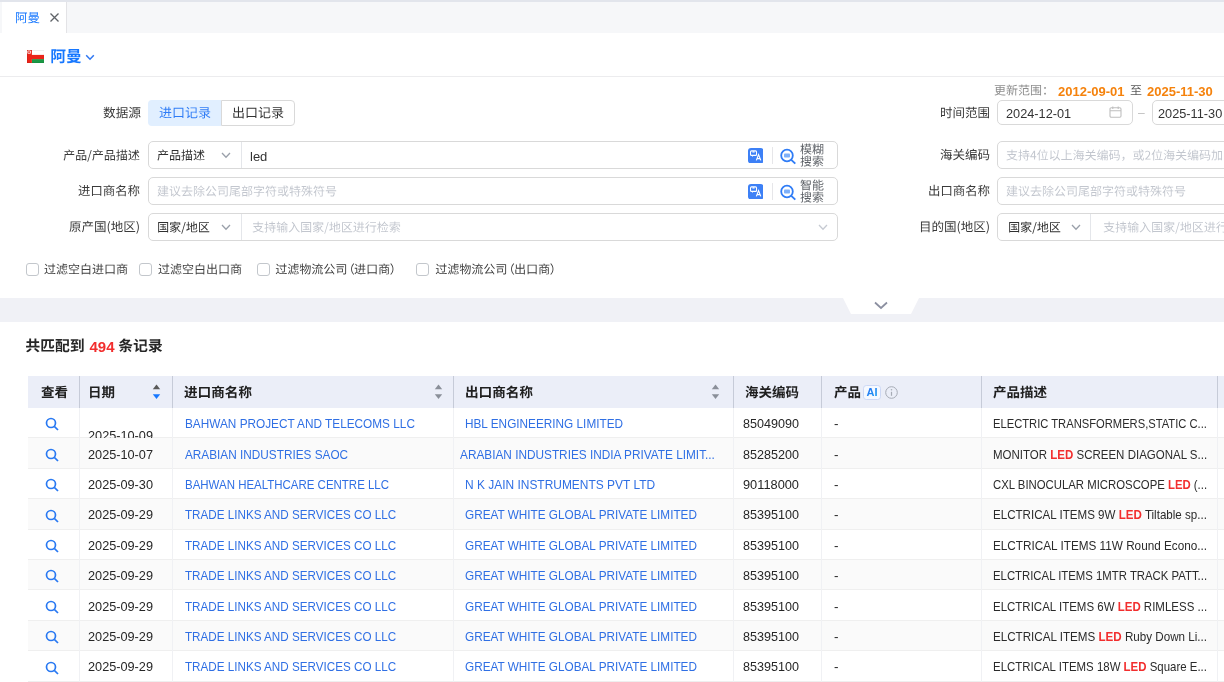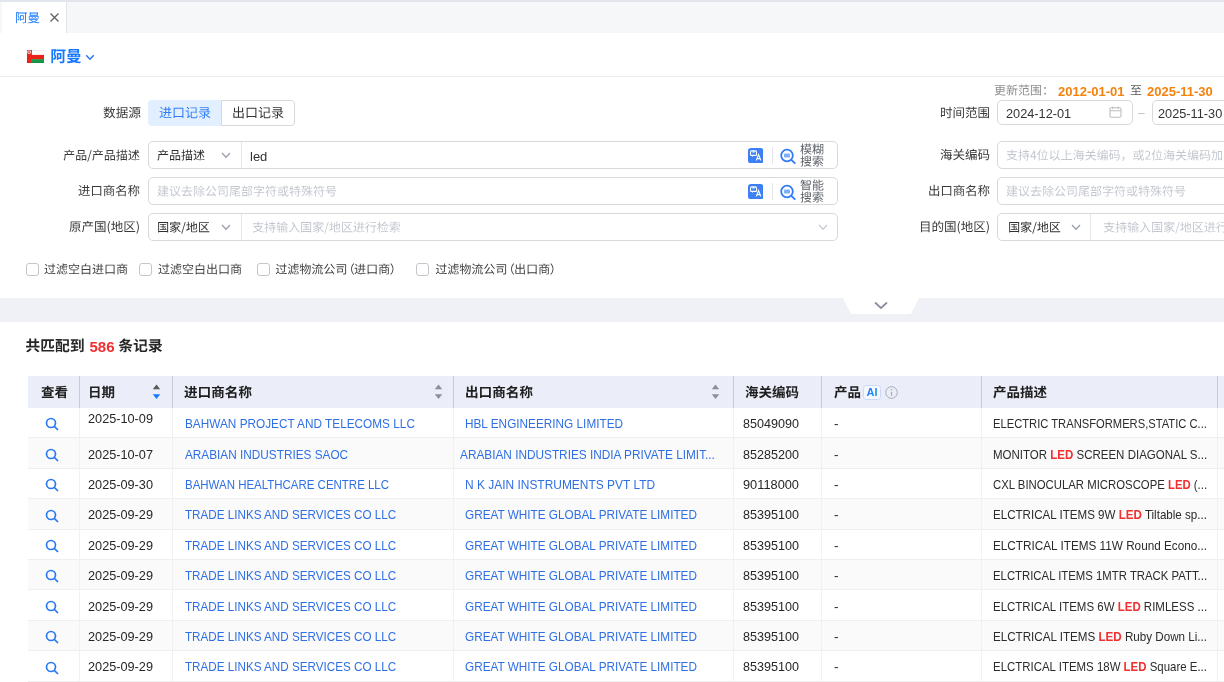--- a/index.html
+++ b/index.html
@@ -170,21 +170,21 @@
   </div>
 <div style="position:absolute;left:994.0px;top:83.5px;line-height:0">
     <svg class="cn" width="60" height="13" viewBox="0 0 60.0 13.0" fill="#8c8c8c">
       <use href="#gR66F4" transform="translate(0.0 10.6) scale(0.01200)"></use>
       <use href="#gR65B0" transform="translate(12.0 10.6) scale(0.01200)"></use>
       <use href="#gR8303" transform="translate(24.0 10.6) scale(0.01200)"></use>
       <use href="#gR56F4" transform="translate(36.0 10.6) scale(0.01200)"></use>
       <use href="#gRFF1A" transform="translate(48.0 10.6) scale(0.01200)"></use>
     </svg>
   </div>
-<div style="position:absolute;left:1058px;top:90.5px;transform:translateY(-50%);line-height:normal;white-space:nowrap"><span style="font-family:Liberation Sans,sans-serif;font-size:13px;font-weight:700;color:#f5820c">2012-01-01</span></div>
+<div style="position:absolute;left:1058px;top:90.5px;transform:translateY(-50%);line-height:normal;white-space:nowrap"><span style="font-family:Liberation Sans,sans-serif;font-size:13px;font-weight:700;color:#f5820c">2012-09-01</span></div>
 <div style="position:absolute;left:1129.5px;top:83.5px;line-height:0">
     <svg class="cn" width="12" height="13" viewBox="0 0 12.0 13.0" fill="#595959">
       <use href="#gR81F3" transform="translate(0.0 10.6) scale(0.01200)"></use>
     </svg>
   </div>
 <div style="position:absolute;left:1147px;top:90.5px;transform:translateY(-50%);line-height:normal;white-space:nowrap"><span style="font-family:Liberation Sans,sans-serif;font-size:13px;font-weight:700;color:#f5820c">2025-11-30</span></div>
 <div style="position:absolute;left:940.0px;top:106.2px;line-height:0">
     <svg class="cn" width="50" height="14" viewBox="0 0 50.0 13.5" fill="#3a3a3a">
       <use href="#gR65F6" transform="translate(0.0 11.0) scale(0.01250)"></use>
       <use href="#gR95F4" transform="translate(12.5 11.0) scale(0.01250)"></use>
@@ -518,21 +518,21 @@
   </svg>
 <div style="position:absolute;left:0;top:322px;width:1224px;height:360px;background:#fff"></div>
 <div style="position:absolute;left:25.0px;top:338.4px;line-height:0">
     <svg class="cn" width="60" height="16" viewBox="0 0 60.0 16.2" fill="#262626">
       <use href="#gB5171" transform="translate(0.0 13.2) scale(0.01500)"></use>
       <use href="#gB5339" transform="translate(15.0 13.2) scale(0.01500)"></use>
       <use href="#gB914D" transform="translate(30.0 13.2) scale(0.01500)"></use>
       <use href="#gB5230" transform="translate(45.0 13.2) scale(0.01500)"></use>
     </svg>
   </div>
-<div style="position:absolute;left:89.5px;top:347px;transform:translateY(-50%);line-height:normal;white-space:nowrap"><span style="font-family:Liberation Sans,sans-serif;font-size:15px;font-weight:700;color:#f22e2e">586</span></div>
+<div style="position:absolute;left:89.5px;top:347px;transform:translateY(-50%);line-height:normal;white-space:nowrap"><span style="font-family:Liberation Sans,sans-serif;font-size:15px;font-weight:700;color:#f22e2e">494</span></div>
 <div style="position:absolute;left:118.0px;top:338.4px;line-height:0">
     <svg class="cn" width="45" height="16" viewBox="0 0 45.0 16.2" fill="#262626">
       <use href="#gB6761" transform="translate(0.0 13.2) scale(0.01500)"></use>
       <use href="#gB8BB0" transform="translate(15.0 13.2) scale(0.01500)"></use>
       <use href="#gB5F55" transform="translate(30.0 13.2) scale(0.01500)"></use>
     </svg>
   </div>
 <div style="position:absolute;left:28px;top:376px;width:1196px;height:32px;background:#ebeef8"></div>
 <div style="position:absolute;left:79px;top:376px;width:1px;height:32px;background:#c6cbd8"></div>
 <div style="position:absolute;left:172px;top:376px;width:1px;height:32px;background:#c6cbd8"></div>
@@ -625,21 +625,21 @@
 <div style="position:absolute;left:172px;top:408.0px;width:1px;height:30.4px;background:#f0f1f4"></div>
 <div style="position:absolute;left:453px;top:408.0px;width:1px;height:30.4px;background:#f0f1f4"></div>
 <div style="position:absolute;left:733px;top:408.0px;width:1px;height:30.4px;background:#f0f1f4"></div>
 <div style="position:absolute;left:821px;top:408.0px;width:1px;height:30.4px;background:#f0f1f4"></div>
 <div style="position:absolute;left:981px;top:408.0px;width:1px;height:30.4px;background:#f0f1f4"></div>
 <div style="position:absolute;left:1217px;top:408.0px;width:1px;height:30.4px;background:#f0f1f4"></div>
 <svg style="position:absolute;left:44.5px;top:417.4px" width="14" height="14" viewBox="0 0 14 14">
     <circle cx="6" cy="6" r="4.5" fill="none" stroke="#2979f2" stroke-width="1.7"></circle>
     <path d="M9.3 9.3 L13 13" stroke="#2979f2" stroke-width="1.7"></path>
   </svg>
-<div style="position:absolute;left:88px;top:418px;transform:translateY(-50%);line-height:normal;white-space:nowrap"><span style="display:inline-block;transform:scaleX(0.941);transform-origin:0 50%;font-family:Liberation Sans,sans-serif;font-size:13.5px;font-weight:400;color:#262626">2025-10-09</span></div>
+<div style="position:absolute;left:88px;top:435px;transform:translateY(-50%);line-height:normal;white-space:nowrap"><span style="display:inline-block;transform:scaleX(0.941);transform-origin:0 50%;font-family:Liberation Sans,sans-serif;font-size:13.5px;font-weight:400;color:#262626">2025-10-09</span></div>
 <div style="position:absolute;left:184.5px;top:423.2px;transform:translateY(-50%);line-height:normal;white-space:nowrap"><span style="display:inline-block;transform:scaleX(0.874);transform-origin:0 50%;font-family:Liberation Sans,sans-serif;font-size:13.5px;font-weight:400;color:#2f6fe4">BAHWAN PROJECT AND TELECOMS LLC</span></div>
 <div style="position:absolute;left:464.5px;top:423.2px;transform:translateY(-50%);line-height:normal;white-space:nowrap"><span style="display:inline-block;transform:scaleX(0.873);transform-origin:0 50%;font-family:Liberation Sans,sans-serif;font-size:13.5px;font-weight:400;color:#2f6fe4">HBL ENGINEERING LIMITED</span></div>
 <div style="position:absolute;left:742.5px;top:423.2px;transform:translateY(-50%);line-height:normal;white-space:nowrap"><span style="display:inline-block;transform:scaleX(0.932);transform-origin:0 50%;font-family:Liberation Sans,sans-serif;font-size:13.5px;font-weight:400;color:#262626">85049090</span></div>
 <div style="position:absolute;left:834px;top:423.2px;transform:translateY(-50%);line-height:normal;white-space:nowrap"><span style="font-family:Liberation Sans,sans-serif;font-size:13.5px;font-weight:400;color:#262626">-</span></div>
 <div style="position:absolute;left:993px;top:423.2px;transform:translateY(-50%);line-height:normal;white-space:nowrap"><span style="display:inline-block;transform:scaleX(0.829);transform-origin:0 50%;font-family:Liberation Sans,sans-serif;font-size:13.5px;font-weight:400;color:#2b2b2b">ELECTRIC TRANSFORMERS,STATIC C...</span></div>
 <div style="position:absolute;left:28px;top:438.4px;width:1196px;height:30.4px;background:#fafafa;border-bottom:1px solid #efefef"></div>
 <div style="position:absolute;left:79px;top:438.4px;width:1px;height:30.4px;background:#f0f1f4"></div>
 <div style="position:absolute;left:172px;top:438.4px;width:1px;height:30.4px;background:#f0f1f4"></div>
 <div style="position:absolute;left:453px;top:438.4px;width:1px;height:30.4px;background:#f0f1f4"></div>
 <div style="position:absolute;left:733px;top:438.4px;width:1px;height:30.4px;background:#f0f1f4"></div>

